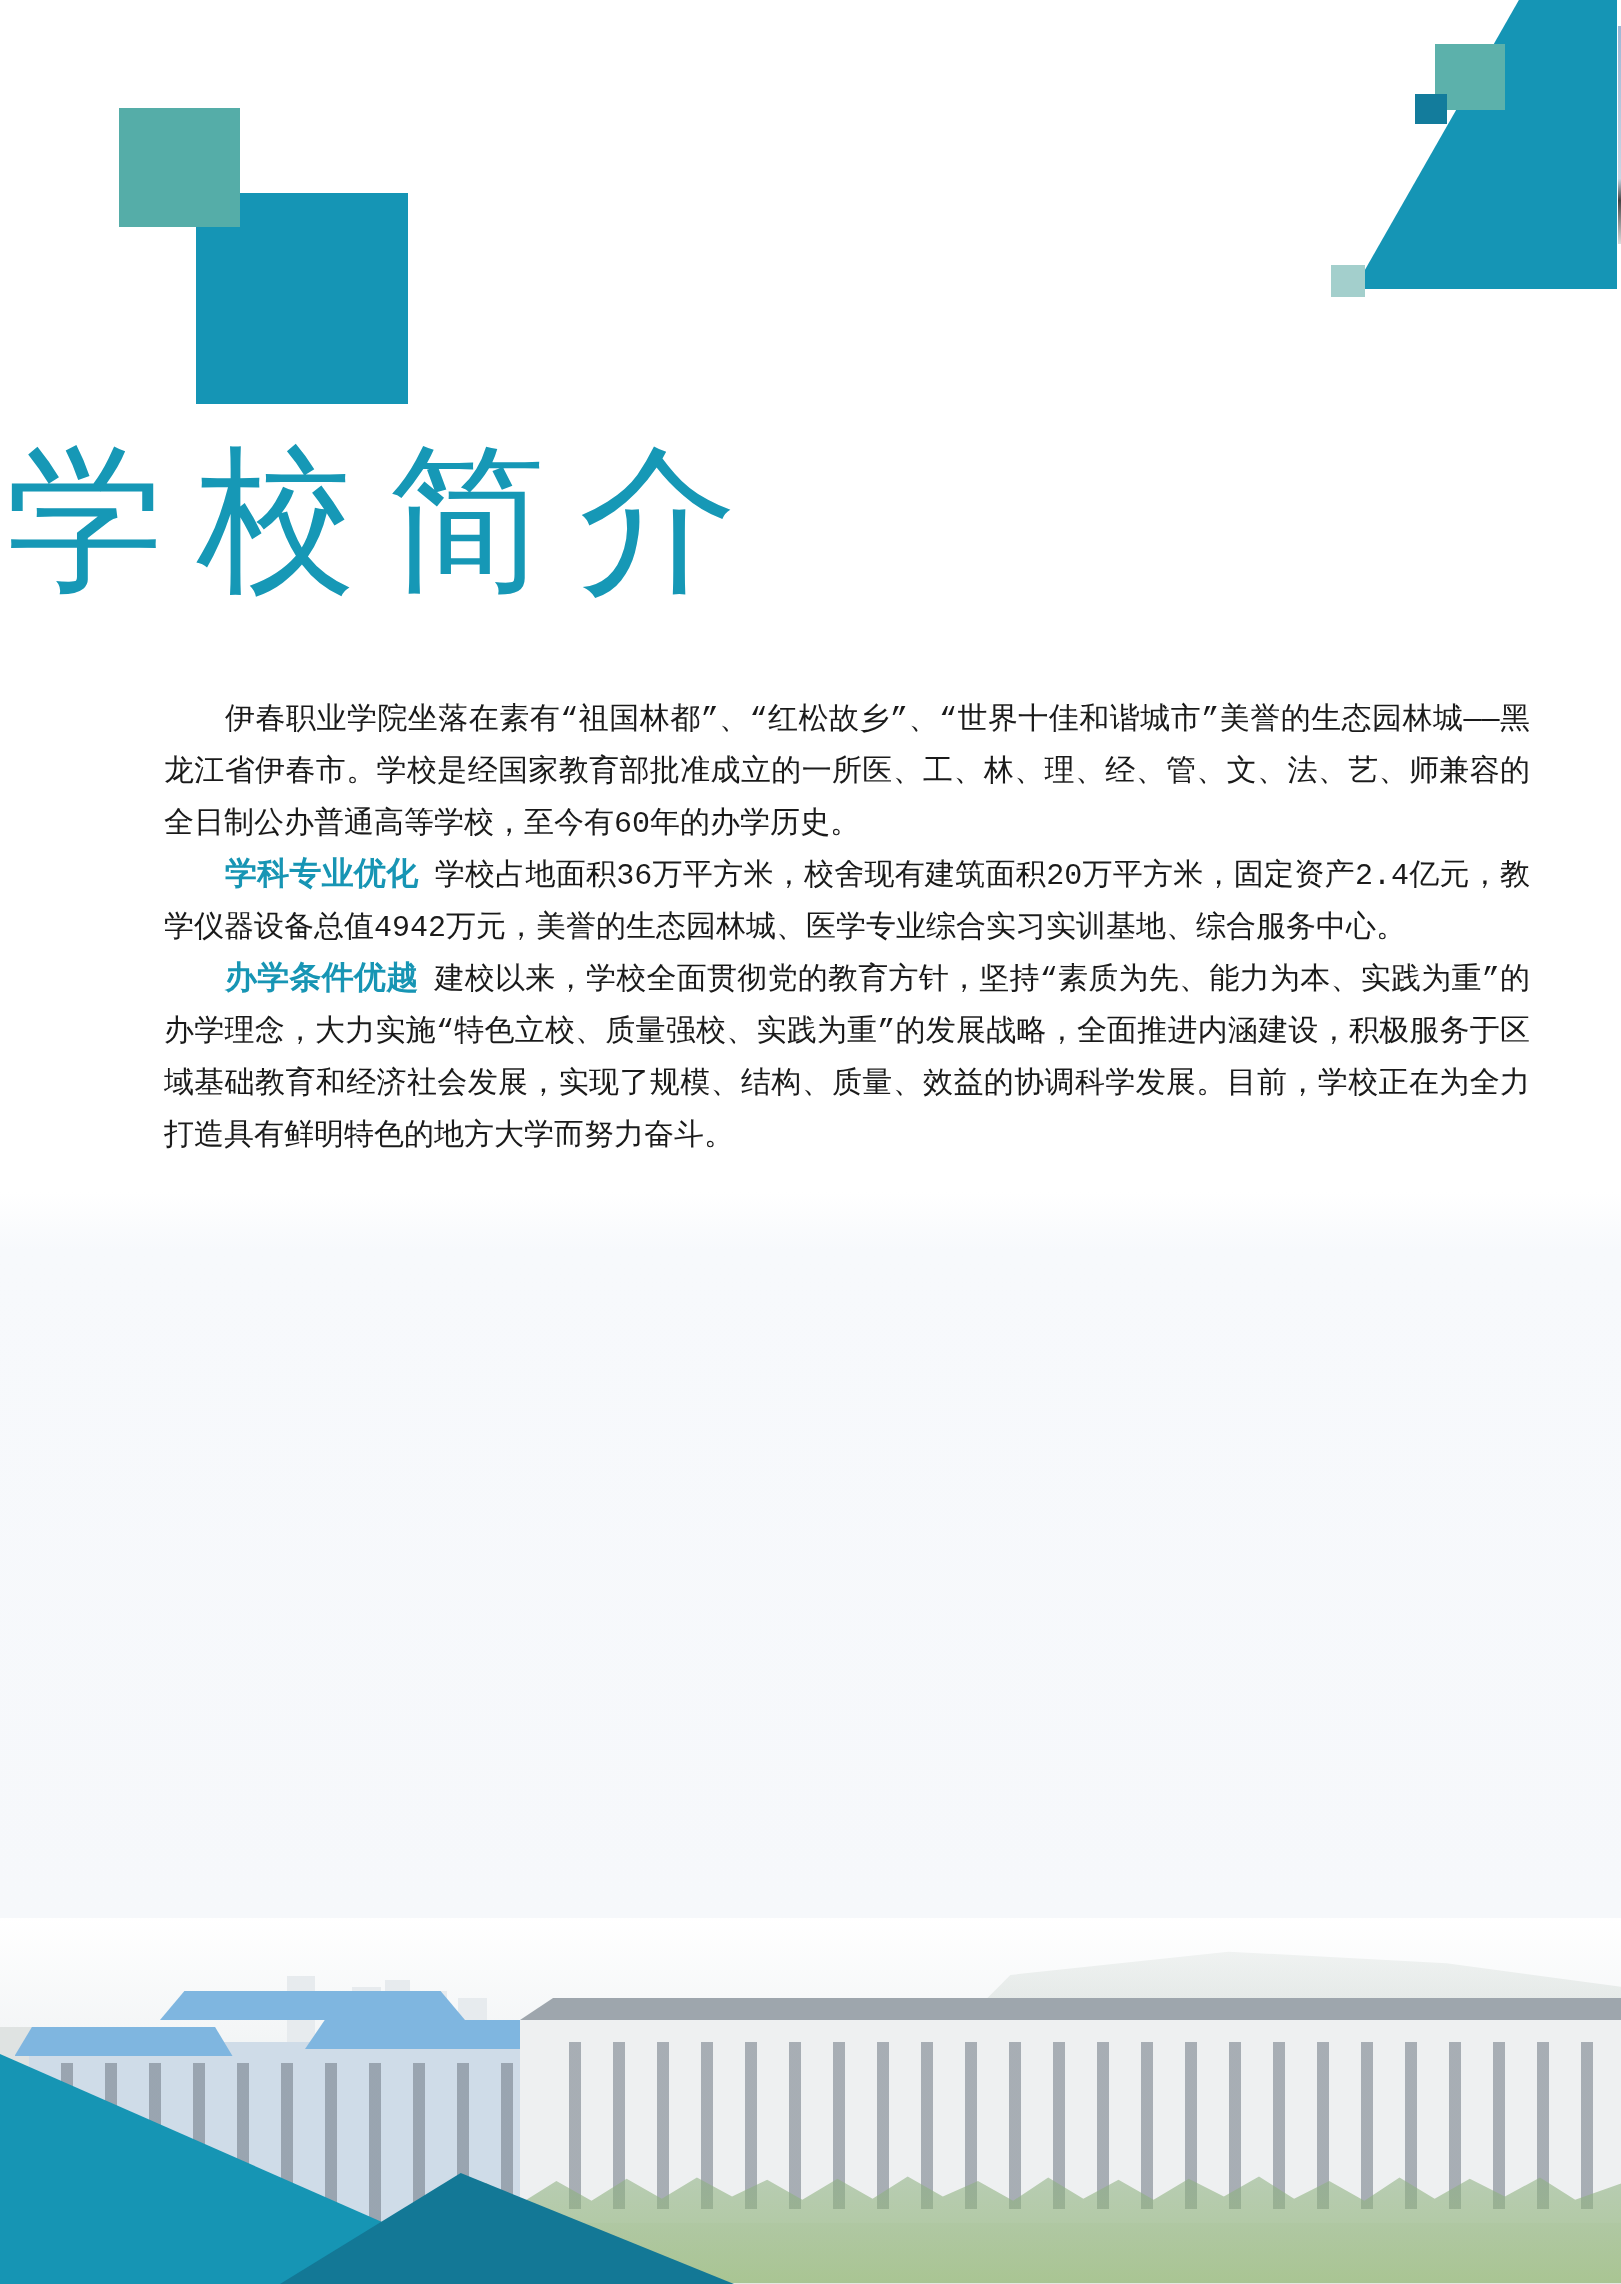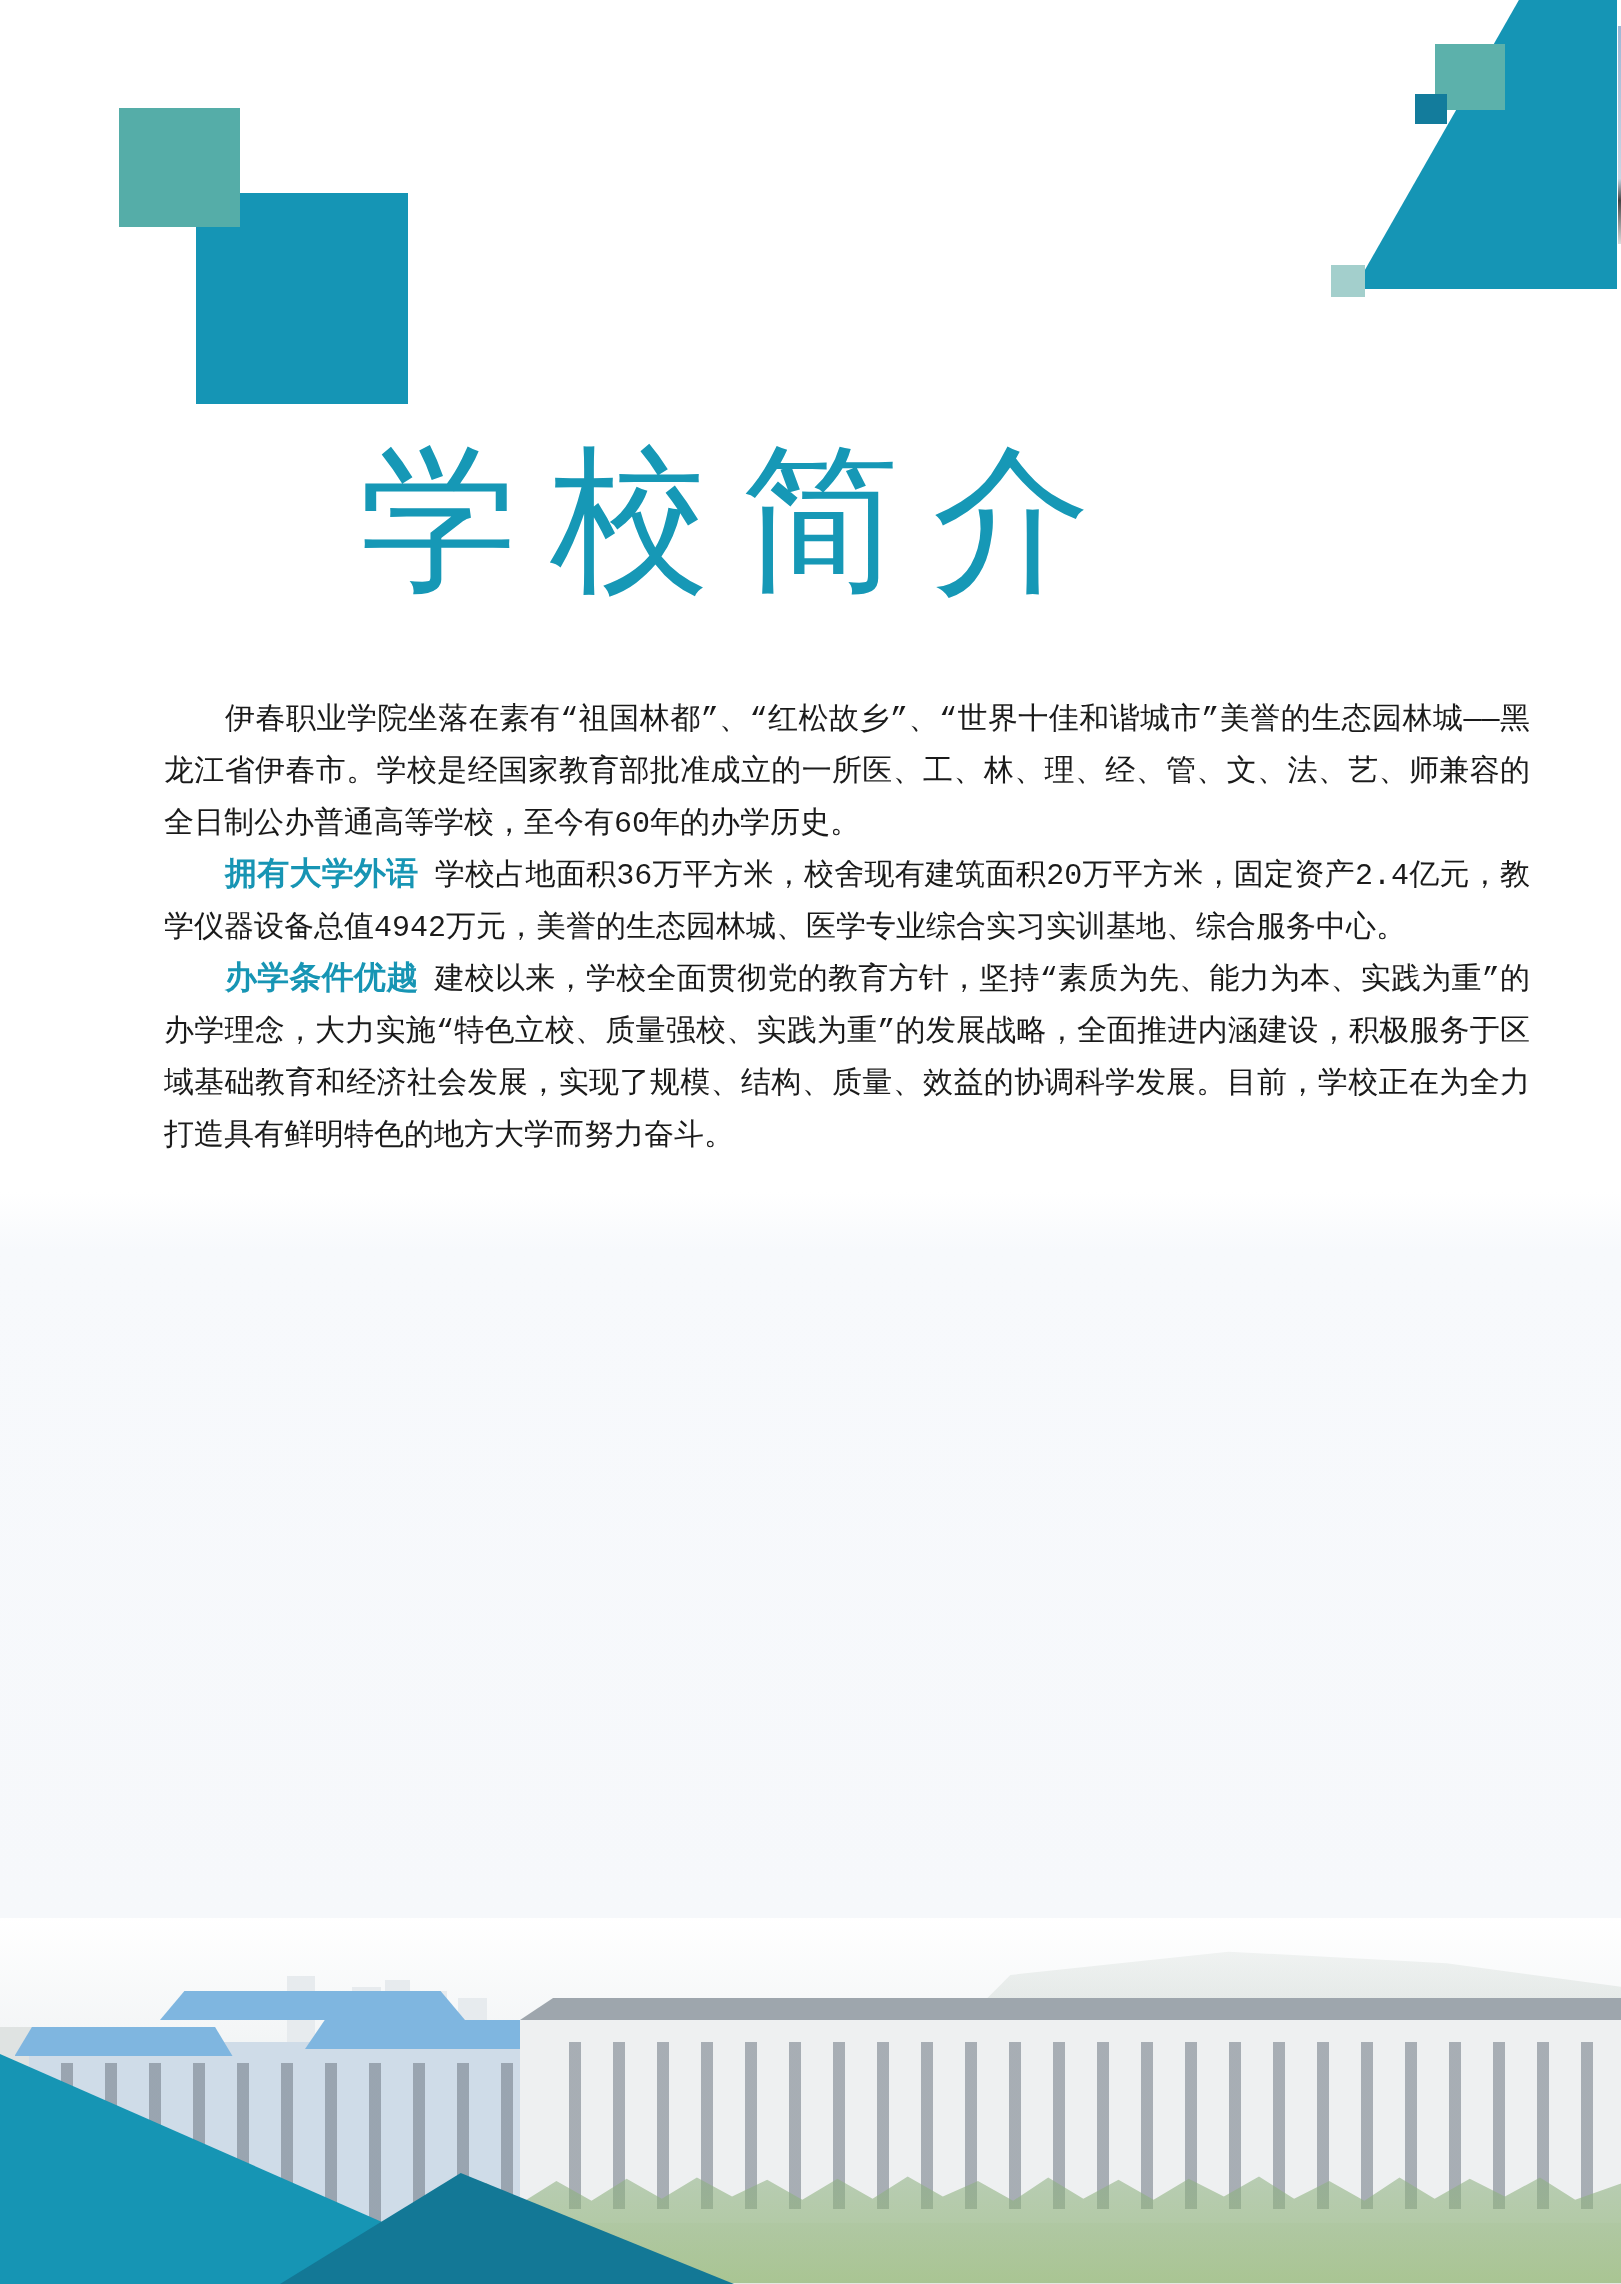--- a/index.html
+++ b/index.html
@@ -6,21 +6,21 @@
   body { width:1621px; height:2284px; position:relative; overflow:hidden; background:#ffffff; font-family:"DejaVu Sans", "Liberation Sans", sans-serif; }
   .abs { position:absolute; }
   .bg-fade { left:0; top:1192px; width:1621px; height:727px; background:linear-gradient(to bottom, #ffffff 0%, #f7f9fc 8%, #f6f8fb 100%); }
   .sq-green-l { left:119px; top:108px; width:121px; height:119px; background:#55ada8; z-index:2; }
   .sq-blue-l { left:196px; top:193px; width:212px; height:211px; background:#1595b5; z-index:1; }
   .trap-r { left:1354px; top:0; width:263px; height:289px; background:#1595b5; clip-path:polygon(62.7% 0, 100% 0, 100% 100%, 0 100%); }
   .sq-teal-r { left:1435px; top:44px; width:70px; height:66px; background:#5cb1ab; }
   .sq-dark-r { left:1415px; top:94px; width:32px; height:30px; background:#137c9c; }
   .sq-light-r { left:1331px; top:265px; width:34px; height:32px; background:#a3cfcc; }
   .sliver { left:1618px; top:26px; width:2.9px; height:218px; background:linear-gradient(#9eb8d6,#c9d6e4 70%, #444 80%, #ddd); }
-  .title { left:0; width:1449px; top:425px; text-align:center; font-family:"DejaVu Serif", "Liberation Serif", serif; font-size:158px; color:#1698b6; letter-spacing:33px; line-height:189px; padding-left:34px; box-sizing:border-box; }
+  .title { left:0; width:1449px; top:425px; text-align:left; font-family:"DejaVu Serif", "Liberation Serif", serif; font-size:158px; color:#1698b6; letter-spacing:33px; line-height:189px; padding-left:6px; box-sizing:border-box; }
   .content { left:164px; top:694px; width:1366px; font-size:30px; line-height:52px; color:#1a1a1a; text-align:justify; text-justify:inter-ideograph;font-family:Liberation Mono, monospace; }
   .content p { margin:0; text-indent:61px; }
   .lead { color:#1795b4; font-weight:bold; font-size:32px; margin-right:16px; }
   .photo { left:0; top:1918px; width:1621px; height:366px; overflow:hidden; }
   .sky { left:0; top:0; width:100%; height:100%; background:linear-gradient(to bottom, #ffffff 0%, #f4f6f7 30%, #eaeeee 55%, #e3e8e3 100%); }
   .mountain { left:836px; top:22px; width:872px; height:233px; background:linear-gradient(to bottom, rgba(200,210,205,0.2), rgba(170,185,175,0.55)); clip-path:polygon(8% 60%, 20% 15%, 45% 5%, 70% 10%, 100% 25%, 100% 100%, 0 100%); }
   .tower { background:#e7ebee; }
   .bldg-blue { left:29px; top:124px; width:523px; height:242px; background:#cfdce8; }
   .roof-blue { background:#7fb6e0; }
   .bldg-white { background:#eef0f1; }
@@ -40,21 +40,21 @@
 <div class="abs trap-r"></div>
 <div class="abs sq-teal-r"></div>
 <div class="abs sq-dark-r"></div>
 <div class="abs sq-light-r"></div>
 <div class="abs sliver"></div>
 
 <div class="abs title">学校简介</div>
 
 <div class="abs content">
   <p><span>伊春职业学院坐落在素有“祖国林都”、“红松故乡”、“世界十佳和谐城市”美誉的生态园林城——黑龙江省伊春市。学校是经国家教育部批准成立的一所医、工、林、理、经、管、文、法、艺、师兼容的全日制公办普通高等学校，至今有60年的办学历史。</span></p>
-  <p><span class="lead">拥有大学外语</span><span>学校占地面积36万平方米，校舍现有建筑面积20万平方米，固定资产2.4亿元，教学仪器设备总值4942万元，美誉的生态园林城、医学专业综合实习实训基地、综合服务中心。</span></p>
+  <p><span class="lead">学科专业优化</span><span>学校占地面积36万平方米，校舍现有建筑面积20万平方米，固定资产2.4亿元，教学仪器设备总值4942万元，美誉的生态园林城、医学专业综合实习实训基地、综合服务中心。</span></p>
   <p><span class="lead">办学条件优越</span><span>建校以来，学校全面贯彻党的教育方针，坚持“素质为先、能力为本、实践为重”的办学理念，大力实施“特色立校、质量强校、实践为重”的发展战略，全面推进内涵建设，积极服务于区域基础教育和经济社会发展，实现了规模、结构、质量、效益的协调科学发展。目前，学校正在为全力打造具有鲜明特色的地方大学而努力奋斗。</span></p>
 </div>
 
 <div class="abs photo">
   <div class="abs sky"></div>
   <div class="abs mountain"></div>
   <div class="abs tower" style="left:287px;top:58px;width:28px;height:87px;"></div>
   <div class="abs tower" style="left:352px;top:69px;width:29px;height:80px;"></div>
   <div class="abs tower" style="left:385px;top:62px;width:25px;height:87px;"></div>
   <div class="abs tower" style="left:421px;top:73px;width:26px;height:76px;"></div>

